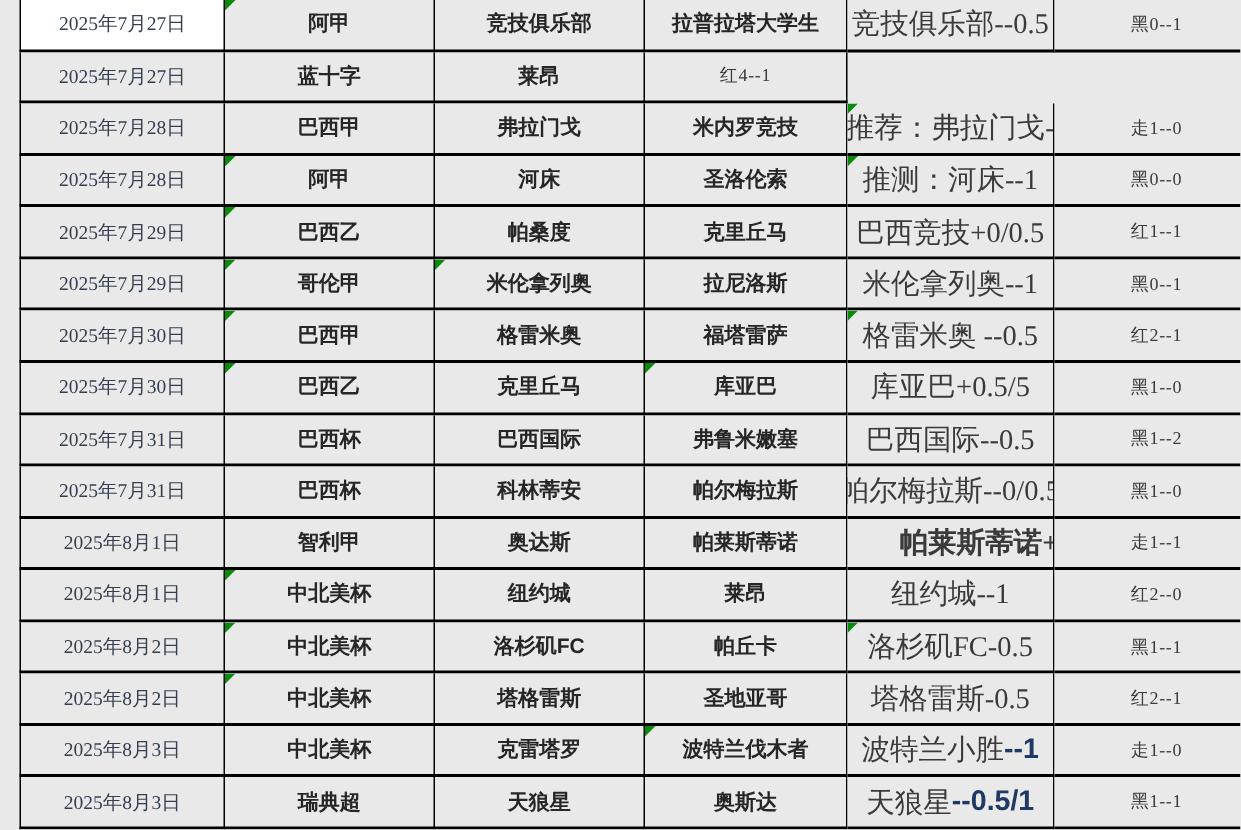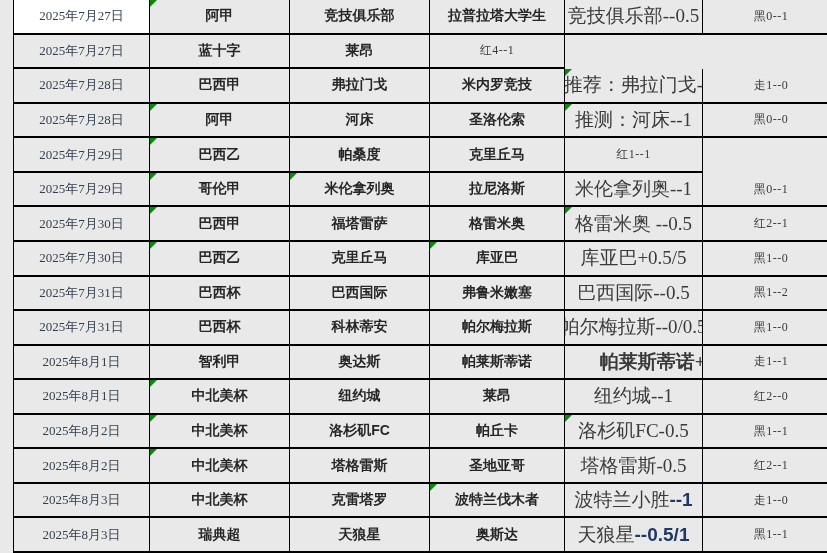--- a/index.html
+++ b/index.html
@@ -174,20 +174,23 @@
         <div class="td c-league">
           <span class="tri"></span>
           <span>巴西乙</span>
         </div>
         <div class="td c-team">
           <span>帕桑度</span>
         </div>
         <div class="td c-team">
           <span>克里丘马</span>
         </div>
+        <div class="td c-pred">
+          <span>巴西竞技+0/0.5</span>
+        </div>
         <div class="td c-result">
           <span>红1--1</span>
         </div>
       </div>
       <div class="tr">
         <div class="td c-date">
           <span>2025年7月29日</span>
         </div>
         <div class="td c-league">
           <span class="tri"></span>
@@ -209,24 +212,24 @@
       </div>
       <div class="tr">
         <div class="td c-date">
           <span>2025年7月30日</span>
         </div>
         <div class="td c-league">
           <span class="tri"></span>
           <span>巴西甲</span>
         </div>
         <div class="td c-team">
+          <span>格雷米奥</span>
+        </div>
+        <div class="td c-team">
           <span>福塔雷萨</span>
-        </div>
-        <div class="td c-team">
-          <span>格雷米奥</span>
         </div>
         <div class="td c-pred">
           <span class="tri"></span>
           <span>格雷米奥  --0.5</span>
         </div>
         <div class="td c-result">
           <span>红2--1</span>
         </div>
       </div>
       <div class="tr">

